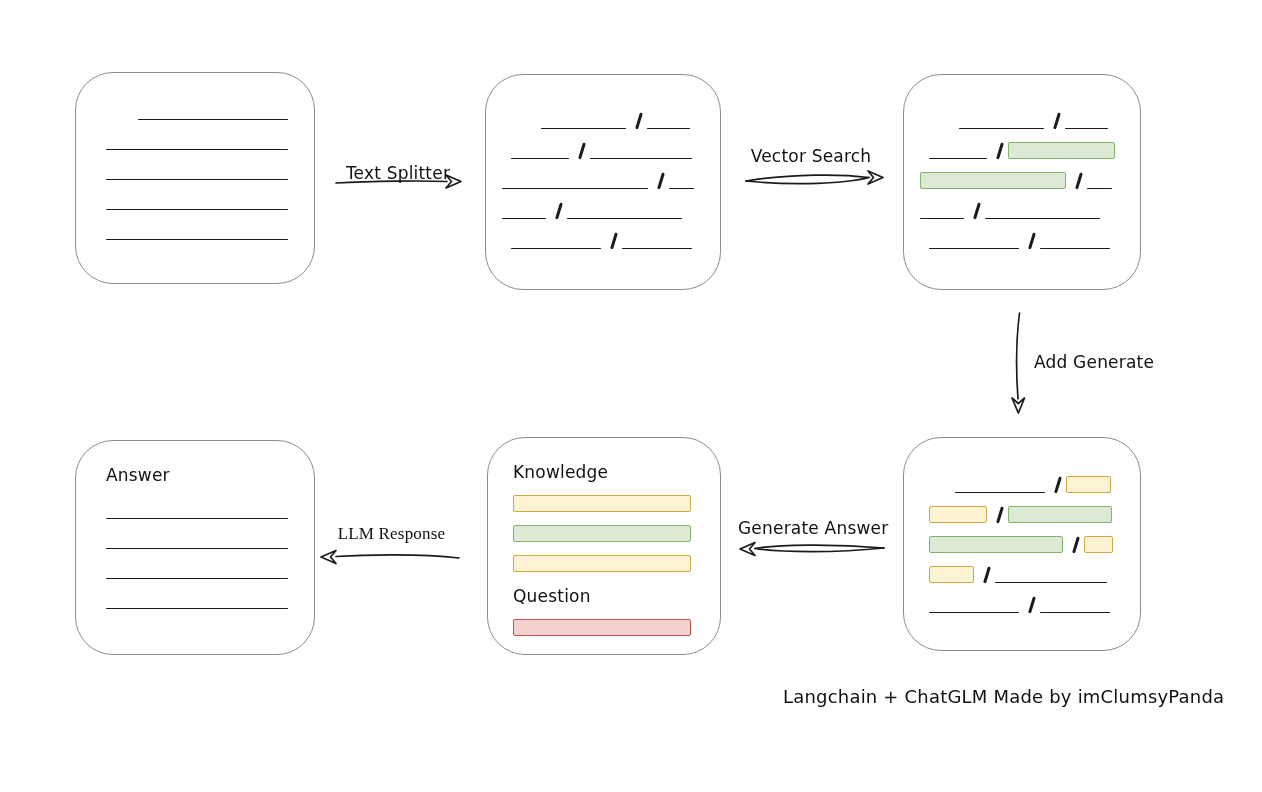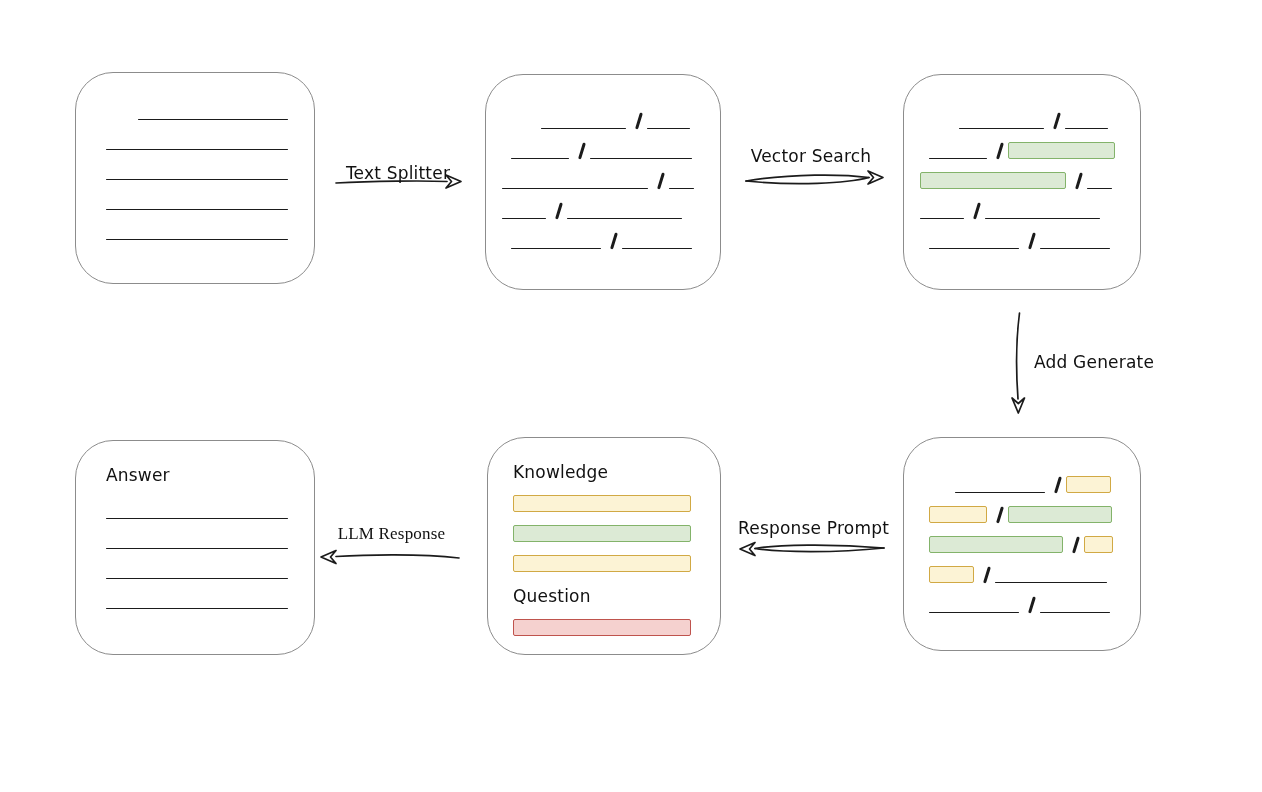--- a/index.html
+++ b/index.html
@@ -251,17 +251,18 @@
       <g>
         <path d="M459,558 C420,553.5 367,554.5 336,556.5"></path>
         <path d="M336,550.5 L321,557 L336,563.5 L330.5,557 Z"></path>
       </g>
     </g>
   </svg>
 
   <div class="arrow-label" style="left:336px;top:146px;width:124px;margin-top:17px;">Text Splitter</div>
   <div class="arrow-label" style="left:748px;top:146px;width:126px;">Vector Search</div>
   <div class="arrow-label" style="left:1034px;top:352px;width:112px;">Add Generate</div>
-  <div class="arrow-label" style="left:738px;top:518px;width:147px;">Response Prompt</div>
+  <div class="arrow-label" style="left:738px;top:518px;width:147px;">Generate Answer</div>
   <div class="arrow-label" style="left:328px;top:524px;width:127px;font-family:Liberation Serif, serif;">LLM Response</div>
 
+  <div class="caption">Langchain + ChatGLM Made by imClumsyPanda</div>
 
 </div>
 
 </body></html>

